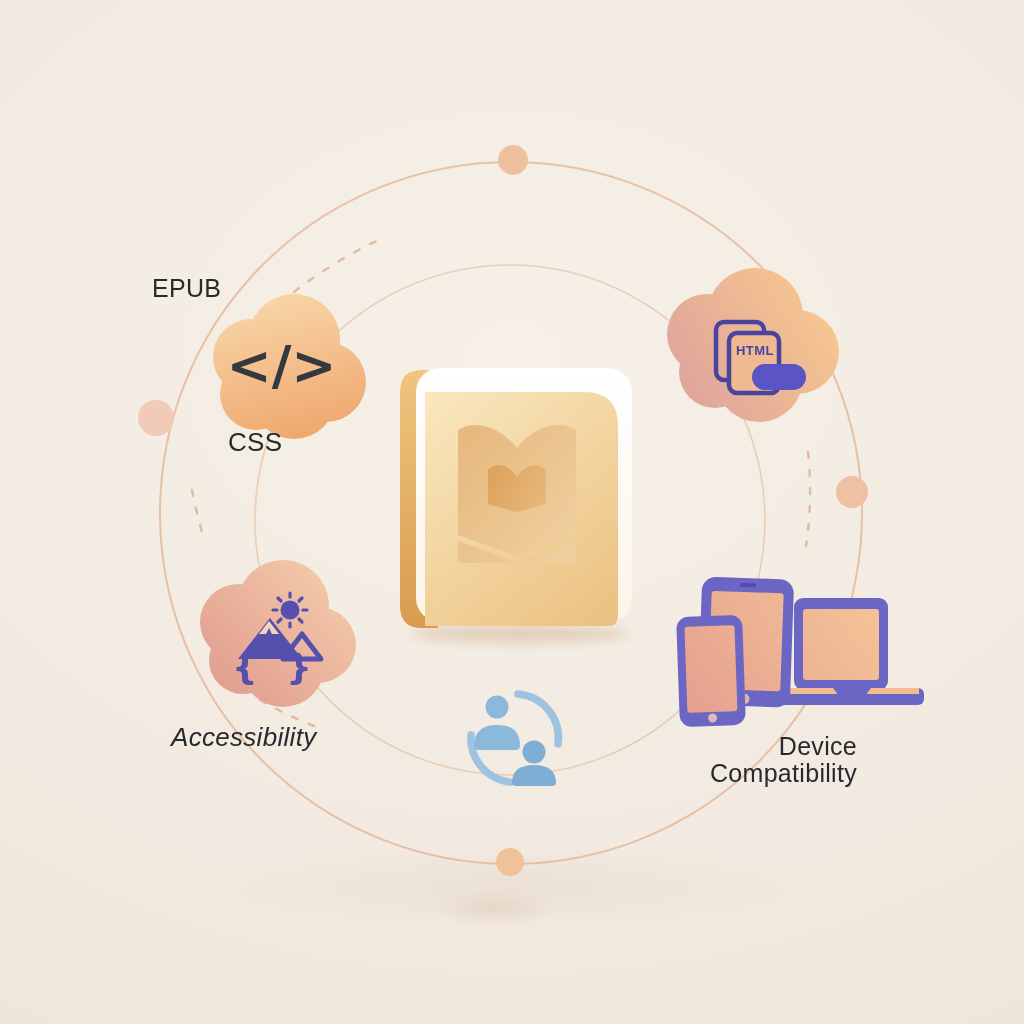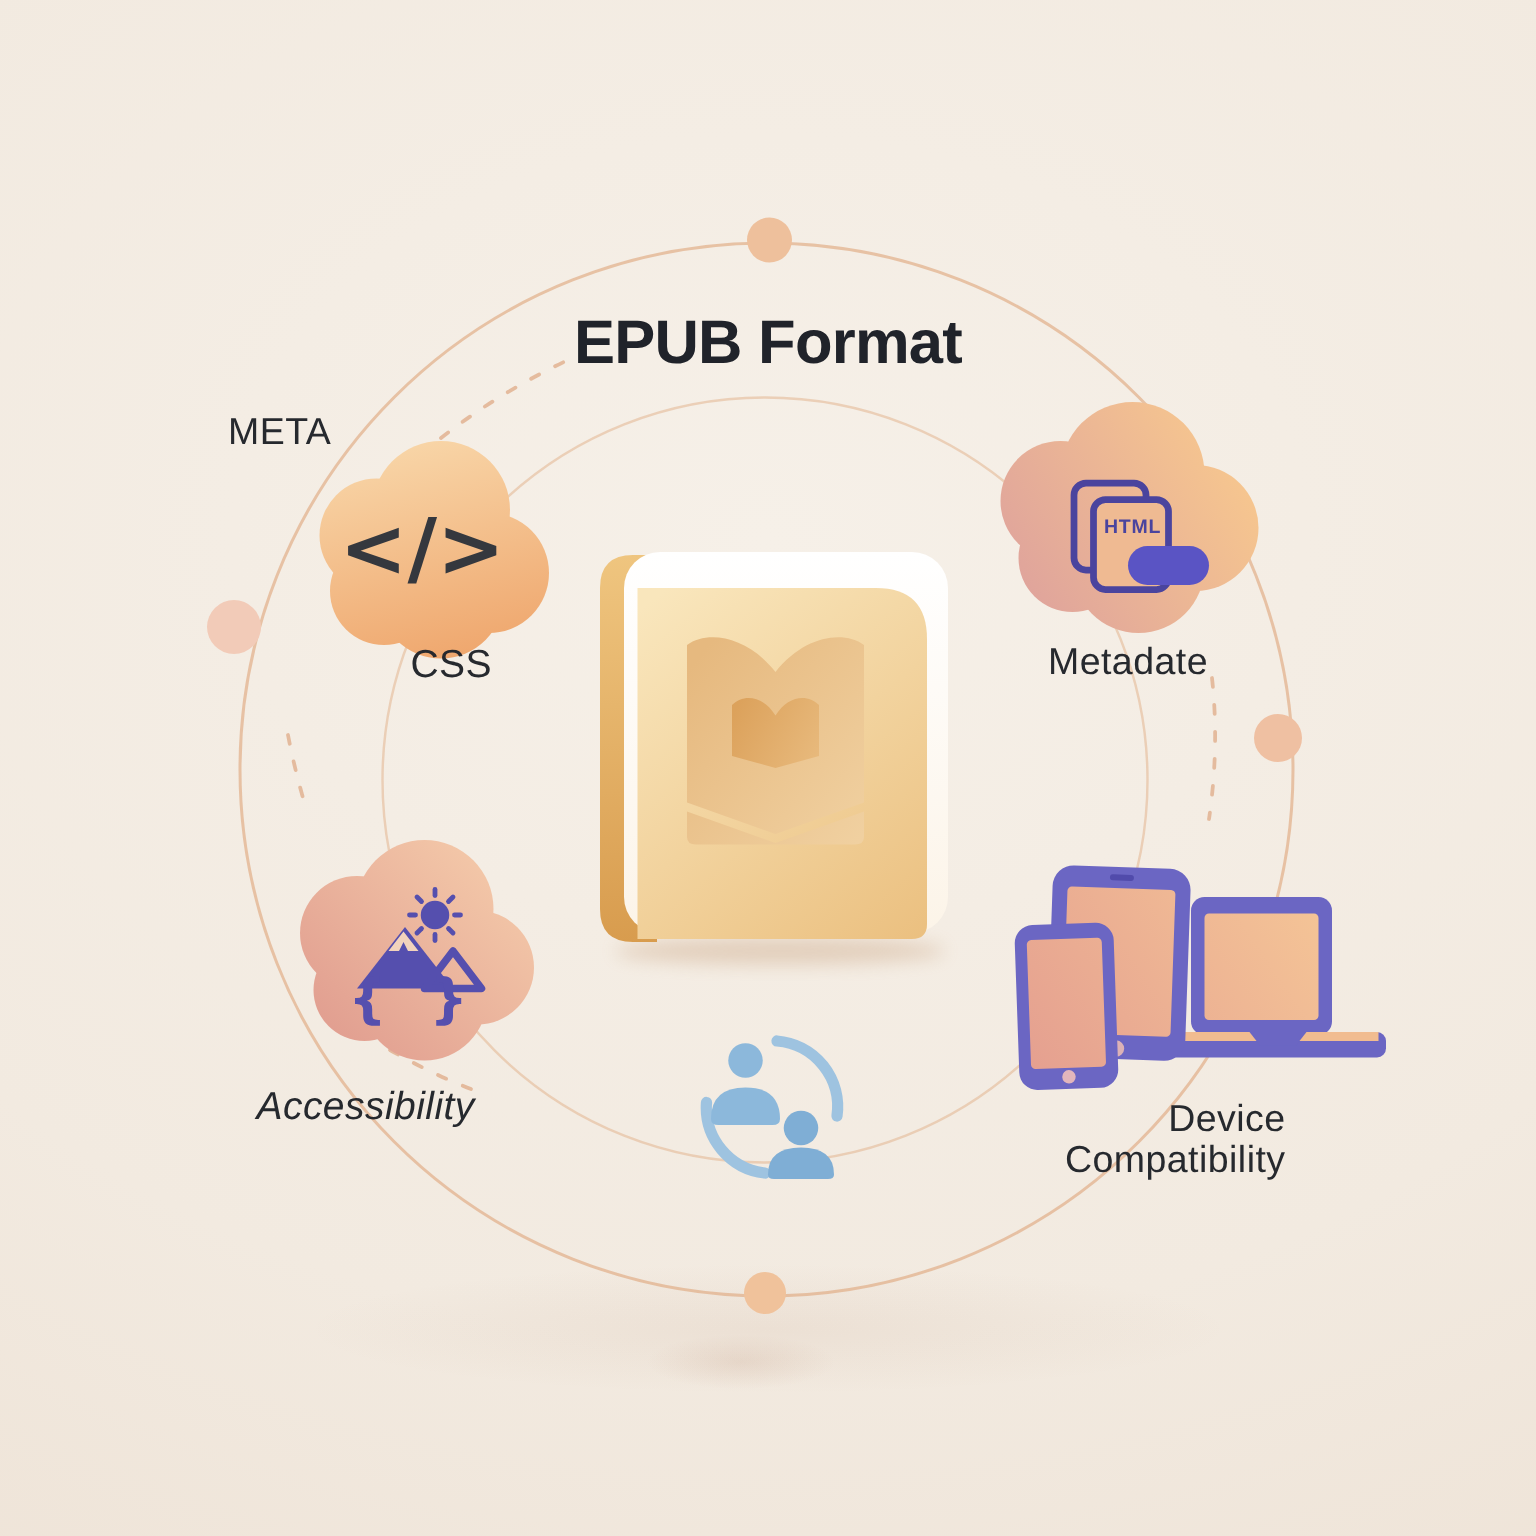--- a/index.html
+++ b/index.html
@@ -15,21 +15,21 @@
   svg{overflow:visible;display:block;}
   .title{
     left:0;right:0;top:205px;text-align:center;
     font-size:41px;font-weight:700;letter-spacing:-.5px;
     color:var(--title_text,#20232A);
   }
   .label{
     color:var(--label_text,#26292E);font-weight:500;letter-spacing:.3px;
   }
   .label-html{left:152px;top:274px;font-size:25px;}
-  .label-css{left:228px;top:427px;width:100px;text-align:right;font-size:26px;}
+  .label-css{left:228px;top:427px;width:100px;text-align:left;font-size:26px;}
   .label-metadata{left:672px;top:427px;width:160px;text-align:center;font-size:25px;}
   .label-accessibility{left:171px;top:722px;width:210px;text-align:left;font-size:26px;font-style:italic;}
   .label-devices{left:655px;top:733px;width:202px;text-align:right;font-size:25px;line-height:27px;}
   .code-glyph{
     left:224px;top:334px;width:115px;text-align:center;
     font-size:54px;font-weight:700;color:var(--code_glyph_color,#35383E);
     font-family:"DejaVu Sans","Liberation Sans",sans-serif;
   }
   .meta-badge{
     left:729px;top:343px;width:52px;text-align:center;
@@ -208,23 +208,21 @@
     <g fill="#8CB8DB">
       <circle cx="39" cy="27" r="11.5"></circle>
       <path d="M16,66 Q16,45 39,45 Q62,45 62,66 Q62,70 57,70 H21 Q16,70 16,66 Z"></path>
     </g>
     <g fill="#7FAED5">
       <circle cx="76" cy="72" r="11.5"></circle>
       <path d="M54,103 Q54,85 76,85 Q98,85 98,103 Q98,106 94,106 H58 Q54,106 54,103 Z"></path>
     </g>
   </svg>
 
-  <div class="abs title">EPUB Format</div>
-  <div class="abs label label-html">META</div>
+  <div class="abs label label-html">EPUB</div>
   <div class="abs label label-css">CSS</div>
-  <div class="abs label label-metadata">Metadate</div>
   <div class="abs label label-accessibility">Accessibility</div>
   <div class="abs label label-devices">
     <div>Device</div>
     <div>Compatibility</div>
   </div>
 
 </div>
 
 </body></html>

